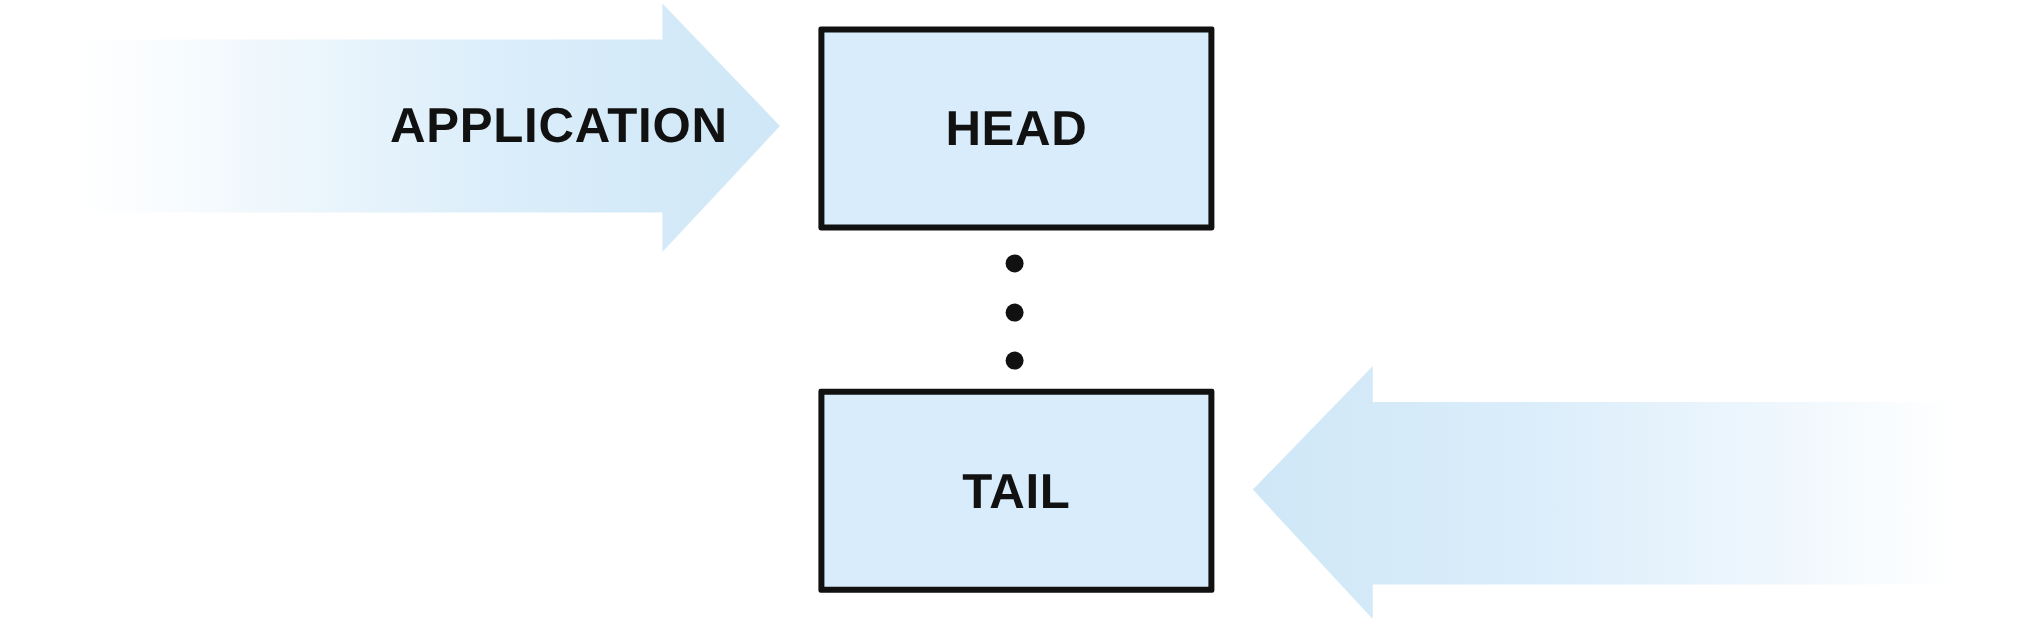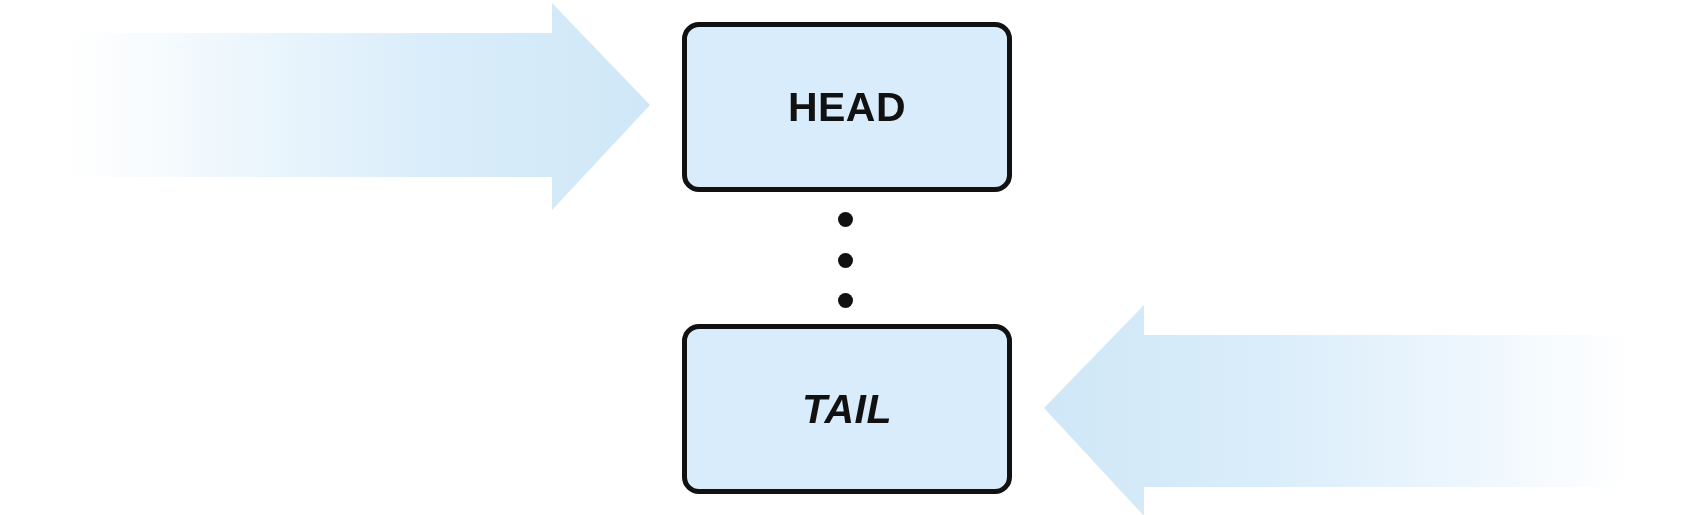--- a/index.html
+++ b/index.html
@@ -21,21 +21,21 @@
     top: 0;
     width: 1694px;
     height: 515px;
     pointer-events: none;
   }
   .node-box {
     position: absolute;
     box-sizing: border-box;
     background: #d8ecfb;
     border: 5px solid #111111;
-    border-radius: 17px;
+    border-radius: 2px;
     display: flex;
     align-items: center;
     justify-content: center;
   }
   .node-label {
     font-family: "Liberation Sans", sans-serif;
     font-weight: bold;
     font-size: 41px;
     letter-spacing: 0.5px;
     color: #111111;
@@ -45,21 +45,20 @@
     left: 682px;
     top: 22px;
     width: 330px;
     height: 170px;
   }
   #tail-box {
     left: 682px;
     top: 324px;
     width: 330px;
     height: 170px;
-    font-style: italic;
   }
   .flow-label {
     position: absolute;
     font-family: "Liberation Sans", sans-serif;
     font-weight: bold;
     font-size: 41px;
     letter-spacing: 0.6px;
     color: #111111;
     line-height: 1;
     white-space: nowrap;
@@ -125,15 +124,16 @@
   <div class="ellipsis-group">
     <span class="dot"></span>
     <span class="dot"></span>
     <span class="dot"></span>
   </div>
 
   <div class="node-box" id="tail-box">
     <span class="node-label">TAIL</span>
   </div>
 
+  <span class="flow-label" id="application-label">APPLICATION</span>
 
 
 </div>
 
 </body></html>

